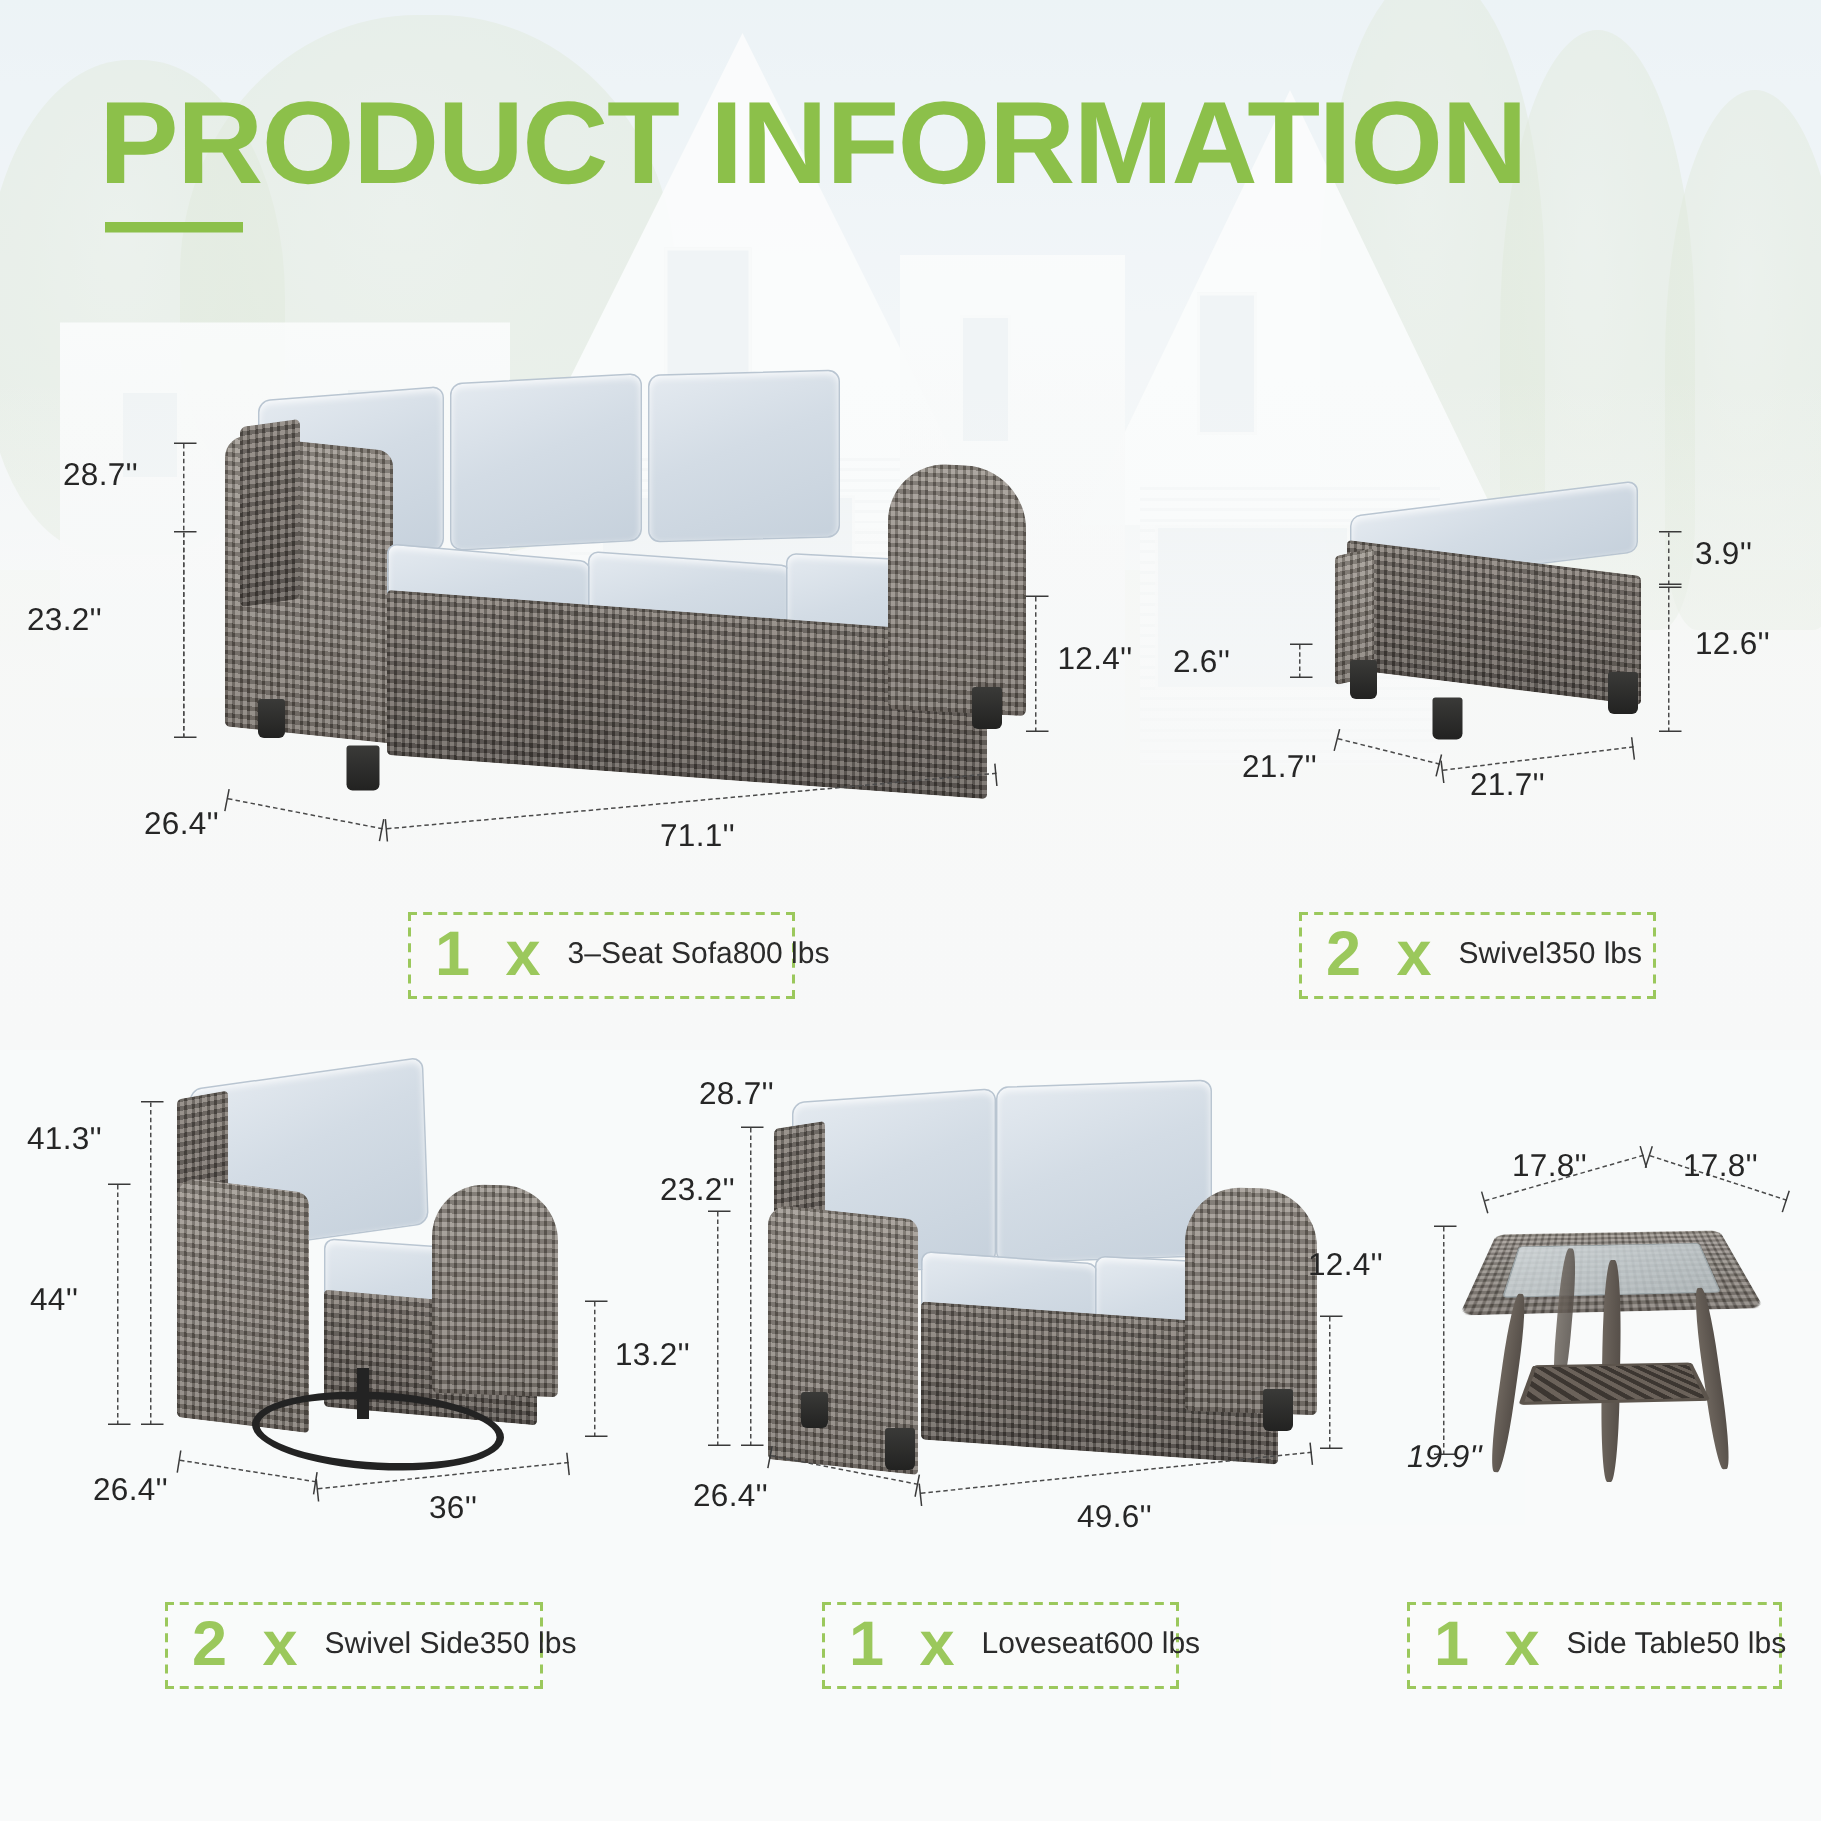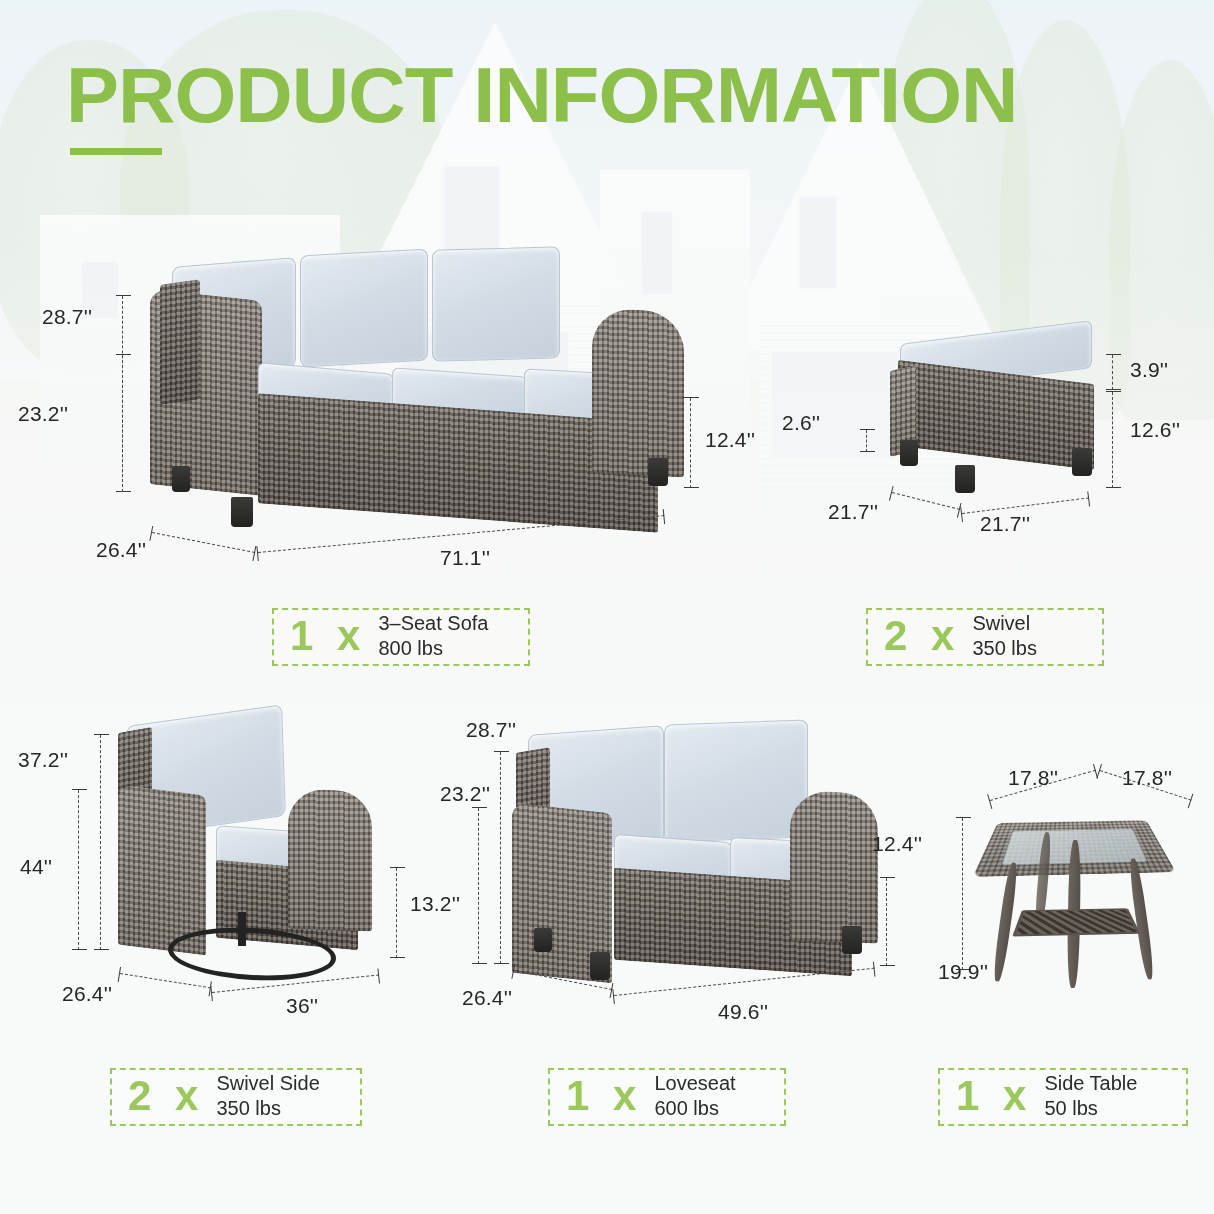--- a/index.html
+++ b/index.html
@@ -113,21 +113,21 @@
   .badge {
     position:absolute; border:2px dashed #9bc85c;
     display:flex; align-items:center; padding:7px 16px 9px 16px;
     background:rgba(252,253,250,.35);
   }
   .badge .qty {
     font-size:42px; font-weight:bold; color:#9bc85c;
     line-height:42px; letter-spacing:6px; margin-right:12px;
     white-space:nowrap;
   }
-  .badge .txt { display:flex; flex-direction:column; justify-content:center; }
+  .badge .txt { display:flex; flex-direction:row; justify-content:center; }
   .badge .name { font-size:20px; color:#2b2b2b; line-height:25px; white-space:nowrap; }
   .badge .wt   { font-size:20px; color:#2b2b2b; line-height:25px; white-space:nowrap; }
 
   
   .glass-top {
     background:linear-gradient(150deg,rgba(214,221,224,.85),rgba(186,196,200,.8));
     border:1px solid #9aa3a6;
   }
   .tbl-leg {
     position:absolute;
@@ -261,21 +261,21 @@
     <div class="dimv" style="left:1112px;top:392px;height:96px;">
       <div class="capv" style="top:-1px;"></div>
       <div class="capv" style="top:95px;"></div>
     </div>
     <div class="dlabel" style="left:1130px;top:418px;">12.6''</div>
 
     <div class="dimv" style="left:866px;top:430px;height:22px;">
       <div class="capv" style="top:-1px;"></div>
       <div class="capv" style="top:21px;"></div>
     </div>
-    <div class="dlabel" style="left:782px;top:411px;">2.6''</div>
+    <div class="dlabel" style="left:782px;top:430px;">2.6''</div>
 
     <div class="dimh" style="left:892px;top:492px;width:70px;transform:rotate(14deg);transform-origin:left center;">
       <div class="caph" style="left:-1px;"></div>
       <div class="caph" style="left:69px;"></div>
     </div>
     <div class="dlabel" style="left:828px;top:500px;">21.7''</div>
 
     <div class="dimh" style="left:962px;top:513px;width:128px;transform:rotate(-7deg);transform-origin:left center;">
       <div class="caph" style="left:-1px;"></div>
       <div class="caph" style="left:127px;"></div>
@@ -307,21 +307,21 @@
       <div class="wicker light" style="position:absolute;left:288px;top:790px;width:84px;height:140px;border-radius:36px 36px 4px 4px;transform:skewY(2deg);"></div>
 
       <div style="position:absolute;left:168px;top:928px;width:168px;height:52px;border:5px solid #232323;border-radius:50%;background:transparent;transform:skewY(3deg);"></div>
       <div style="position:absolute;left:238px;top:912px;width:8px;height:34px;background:#232323;"></div>
     </div>
 
     <div class="dimv" style="left:100px;top:735px;height:215px;">
       <div class="capv" style="top:-1px;"></div>
       <div class="capv" style="top:214px;"></div>
     </div>
-    <div class="dlabel" style="left:18px;top:748px;">37.2''</div>
+    <div class="dlabel" style="left:18px;top:748px;">41.3''</div>
 
     <div class="dimv" style="left:78px;top:790px;height:160px;">
       <div class="capv" style="top:-1px;"></div>
       <div class="capv" style="top:159px;"></div>
     </div>
     <div class="dlabel" style="left:20px;top:855px;">44''</div>
 
     <div class="dimv" style="left:396px;top:868px;height:90px;">
       <div class="capv" style="top:-1px;"></div>
       <div class="capv" style="top:89px;"></div>
@@ -435,21 +435,21 @@
     <div class="dimh" style="left:1100px;top:770px;width:96px;transform:rotate(18deg);transform-origin:left center;">
       <div class="caph" style="left:-1px;"></div>
       <div class="caph" style="left:95px;"></div>
     </div>
     <div class="dlabel" style="left:1122px;top:766px;">17.8''</div>
 
     <div class="dimv" style="left:962px;top:818px;height:152px;">
       <div class="capv" style="top:-1px;"></div>
       <div class="capv" style="top:151px;"></div>
     </div>
-    <div class="dlabel" style="left:938px;top:960px;">19.9''</div>
+    <div class="dlabel" style="left:938px;top:960px;font-style:italic;">19.9''</div>
 
     <div class="badge" style="left:938px;top:1068px;width:250px;height:58px;">
       <span class="qty">1 x</span>
       <span class="txt">
         <span class="name">Side Table</span>
         <span class="wt">50 lbs</span>
       </span>
     </div>
   </div>
 

